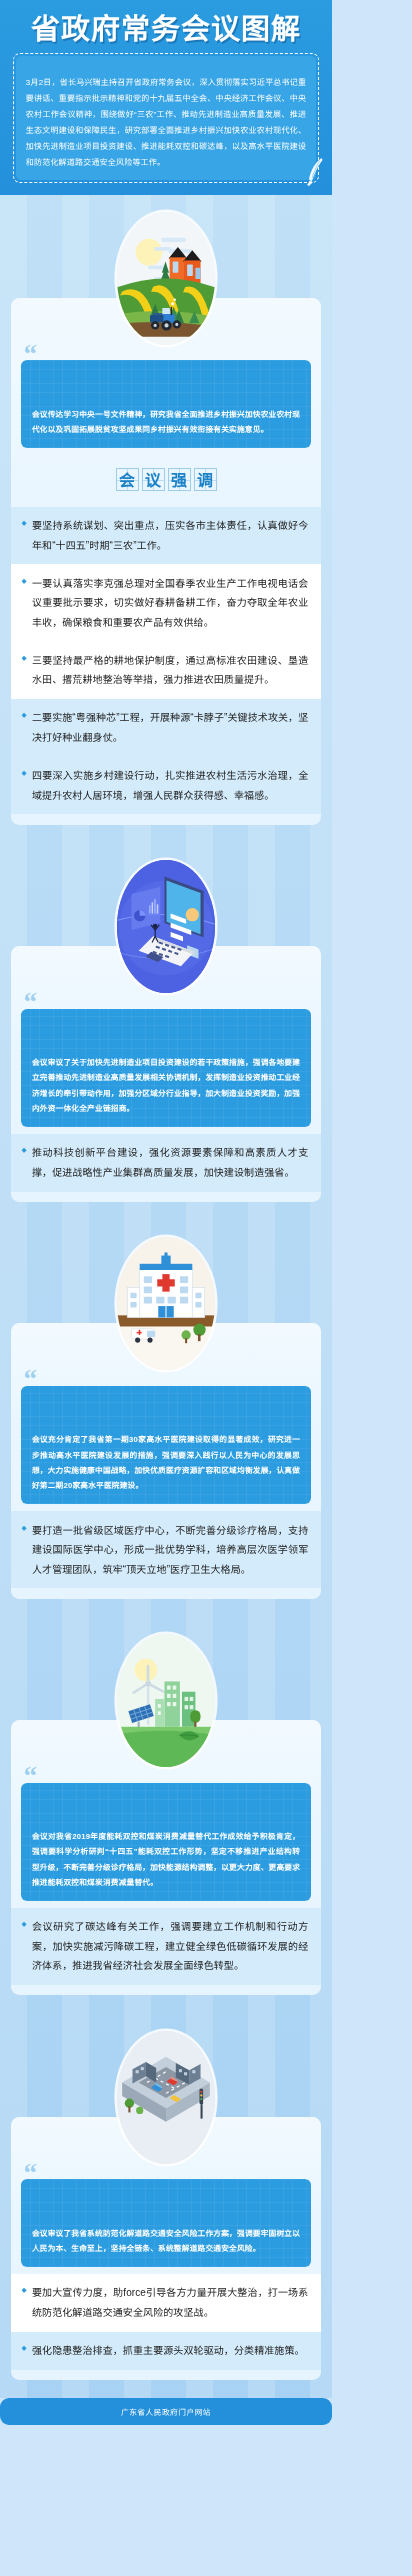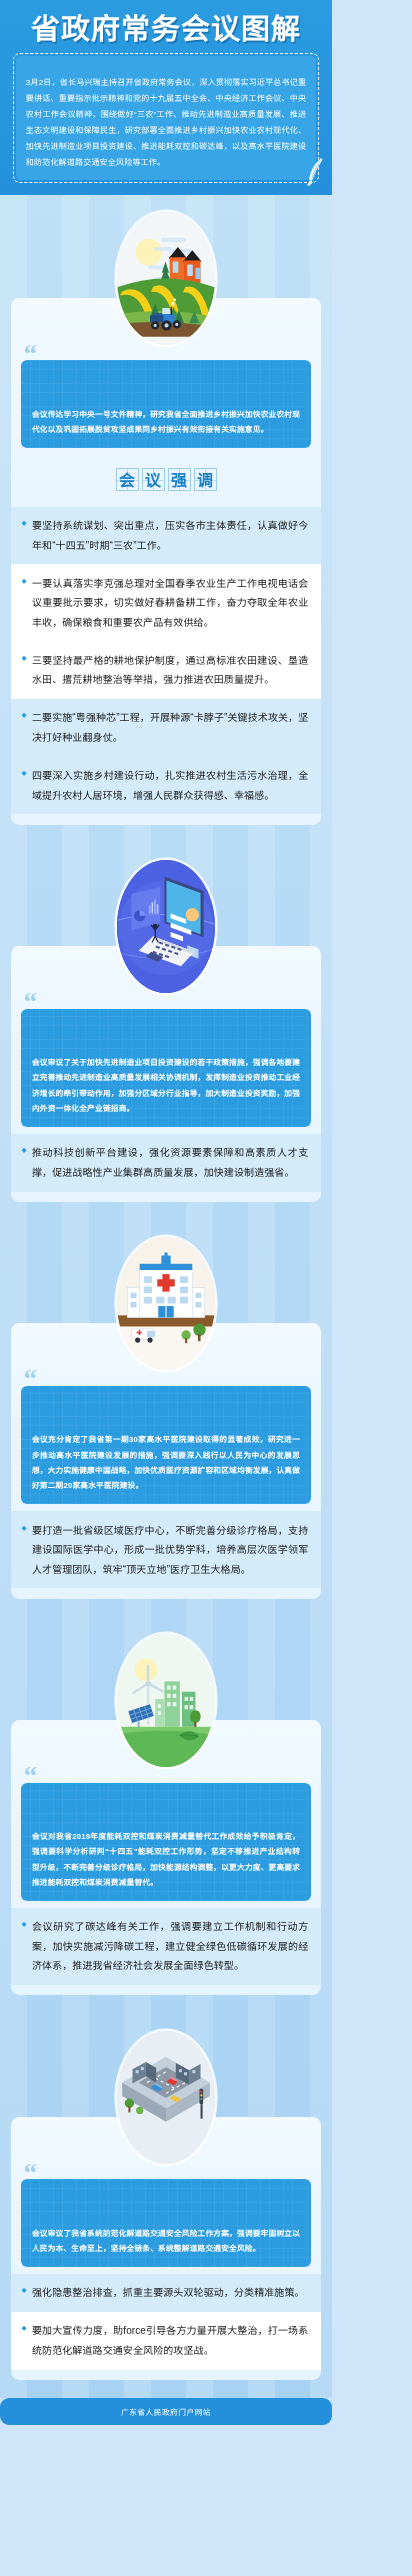--- a/index.html
+++ b/index.html
@@ -578,27 +578,27 @@
       </div>
 
       <div class="card">
         <div class="quote-block">
           <div class="quote-mark">“</div>
           <div class="quote-body">
             <div class="quote-text">会议审议了我省系统防范化解道路交通安全风险工作方案，强调要牢固树立以人民为本、生命至上，坚持全链条、系统整解道路交通安全风险。</div>
           </div>
         </div>
         <div class="bullets">
+          <div class="bullet plain">
+            <span class="b-dot">◆</span>
+            <span class="b-text">要加大宣传力度，助force引导各方力量开展大整治，打一场系统防范化解道路交通安全风险的攻坚战。</span>
+          </div>
           <div class="bullet alt">
             <span class="b-dot">◆</span>
             <span class="b-text">强化隐患整治排查，抓重主要源头双轮驱动，分类精准施策。</span>
-          </div>
-          <div class="bullet plain">
-            <span class="b-dot">◆</span>
-            <span class="b-text">要加大宣传力度，助force引导各方力量开展大整治，打一场系统防范化解道路交通安全风险的攻坚战。</span>
           </div>
         </div>
       </div>
     </div>
 
     <div class="gap"></div>
   </div>
 
   <div class="footer">
     <div class="footer-text">广东省人民政府门户网站</div>

